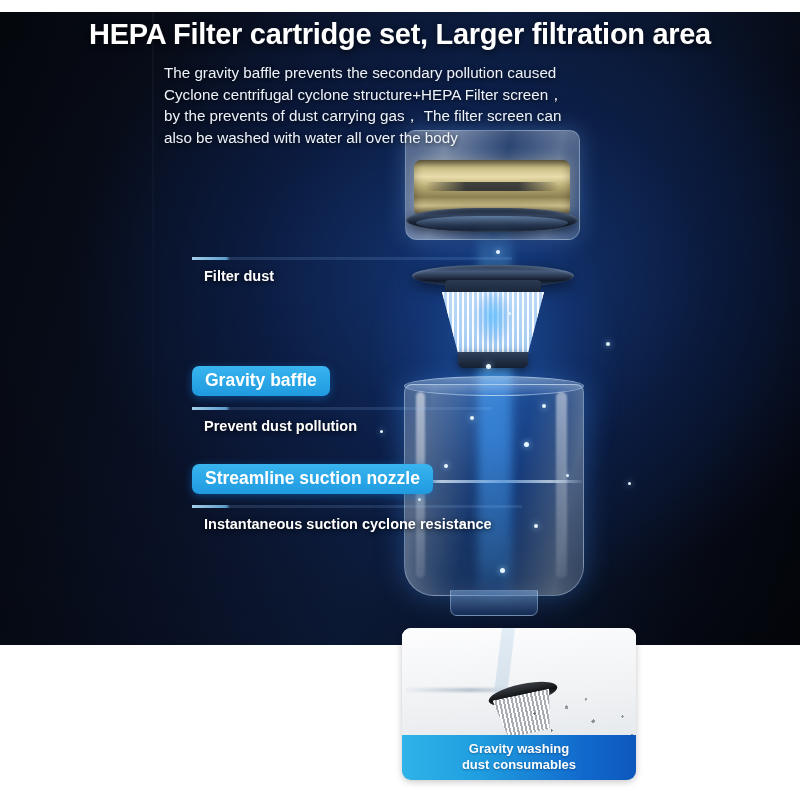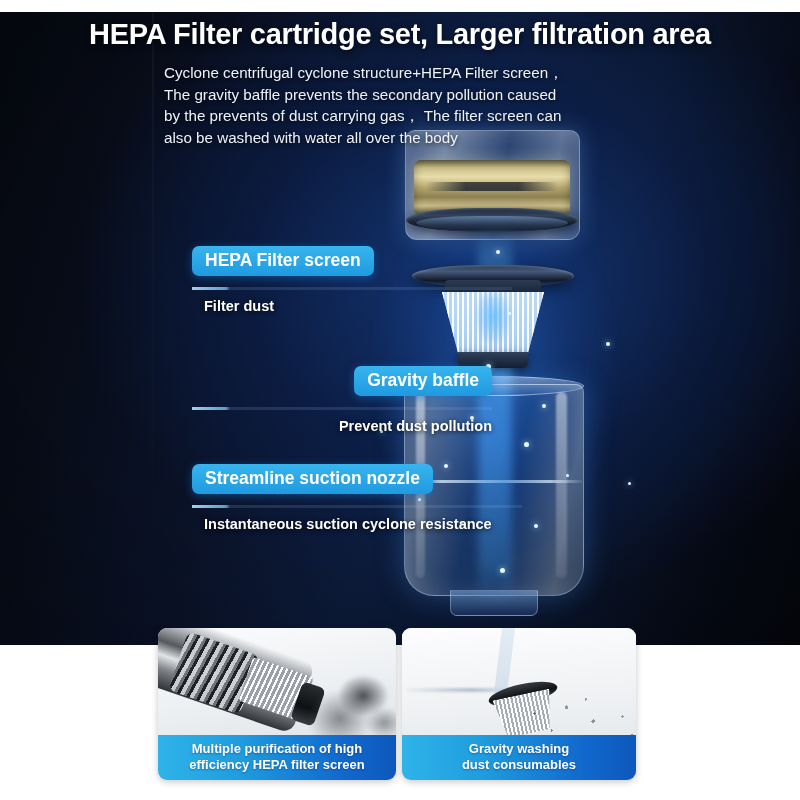--- a/index.html
+++ b/index.html
@@ -217,21 +217,21 @@
     margin-top: 8px;
     margin-left: 12px;
     color: #ffffff;
     font-size: 14.5px;
     font-weight: bold;
     white-space: nowrap;
     text-shadow: 0 1px 5px rgba(0,0,0,0.85);
   }
 
   #callout-hepa     { left: 192px; top: 246px; }
-  #callout-gravity  { left: 192px; top: 366px; text-align: right; }
+  #callout-gravity  { left: 192px; top: 366px; }
   #callout-nozzle   { left: 192px; top: 464px; }
 
   #callout-hepa    .lead { width: 320px; }
   #callout-gravity .lead { width: 300px; }
   #callout-nozzle  .lead { width: 330px; }
 
   
   .cards { position: absolute; left: 0; top: 0; width: 800px; height: 800px; z-index: 8; }
 
   .card {
@@ -389,59 +389,45 @@
       <div class="spark" style="left:628px; top:470px; width:3px; height:3px;"></div>
       <div class="spark" style="left:380px; top:418px; width:3px; height:3px;"></div>
     </div>
 
     <div class="hero-vignette"></div>
   </div>
 
   <div class="title">HEPA Filter cartridge set, Larger filtration area</div>
 
   <div class="subtitle">
+    <div>The gravity baffle prevents the secondary pollution caused</div>
     <div>Cyclone centrifugal cyclone structure+HEPA Filter screen，</div>
-    <div>The gravity baffle prevents the secondary pollution caused</div>
     <div>by the prevents of dust carrying gas，  The filter screen can</div>
     <div>also be washed with water all over the body</div>
   </div>
 
   <div class="callout" id="callout-hepa">
-    <span class="badge">HEPA Filter screen</span>
     <div class="lead"></div>
     <div class="sub">Filter dust</div>
   </div>
 
   <div class="callout" id="callout-gravity">
     <span class="badge">Gravity baffle</span>
     <div class="lead"></div>
     <div class="sub">Prevent dust pollution</div>
   </div>
 
   <div class="callout" id="callout-nozzle">
     <span class="badge">Streamline suction nozzle</span>
     <div class="lead"></div>
     <div class="sub">Instantaneous suction cyclone resistance</div>
   </div>
 
   <div class="cards">
 
-    <div class="card" id="card-left">
-      <div class="card-photo">
-        <div class="lp-body"></div>
-        <div class="lp-rings"></div>
-        <div class="lp-pleat"></div>
-        <div class="lp-cap"></div>
-        <div class="lp-dust"></div>
-      </div>
-      <div class="caption">
-        <div>Multiple purification of high</div>
-        <div>efficiency HEPA filter screen</div>
-      </div>
-    </div>
 
     <div class="card" id="card-right">
       <div class="card-photo">
         <div class="rp-bg"></div>
         <div class="rp-hline"></div>
         <div class="rp-stream"></div>
         <div class="rp-ring"></div>
         <div class="rp-pleat"></div>
         <div class="rp-spray"></div>
       </div>

